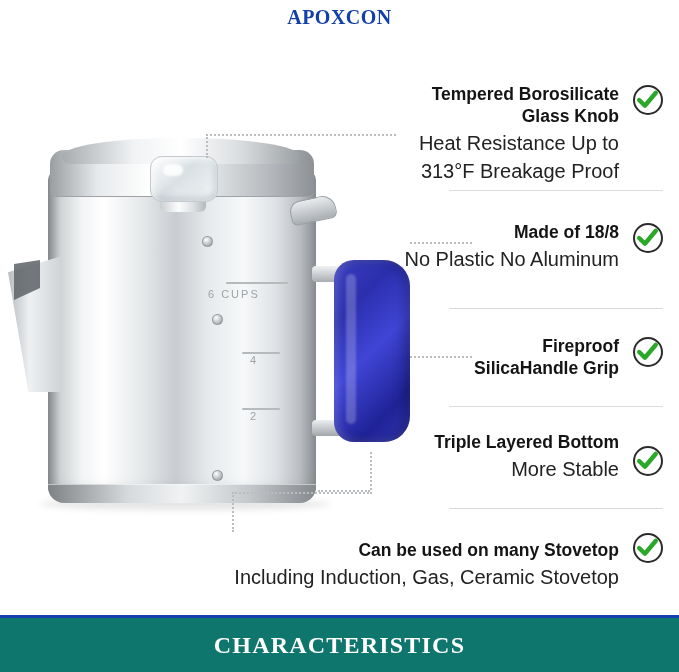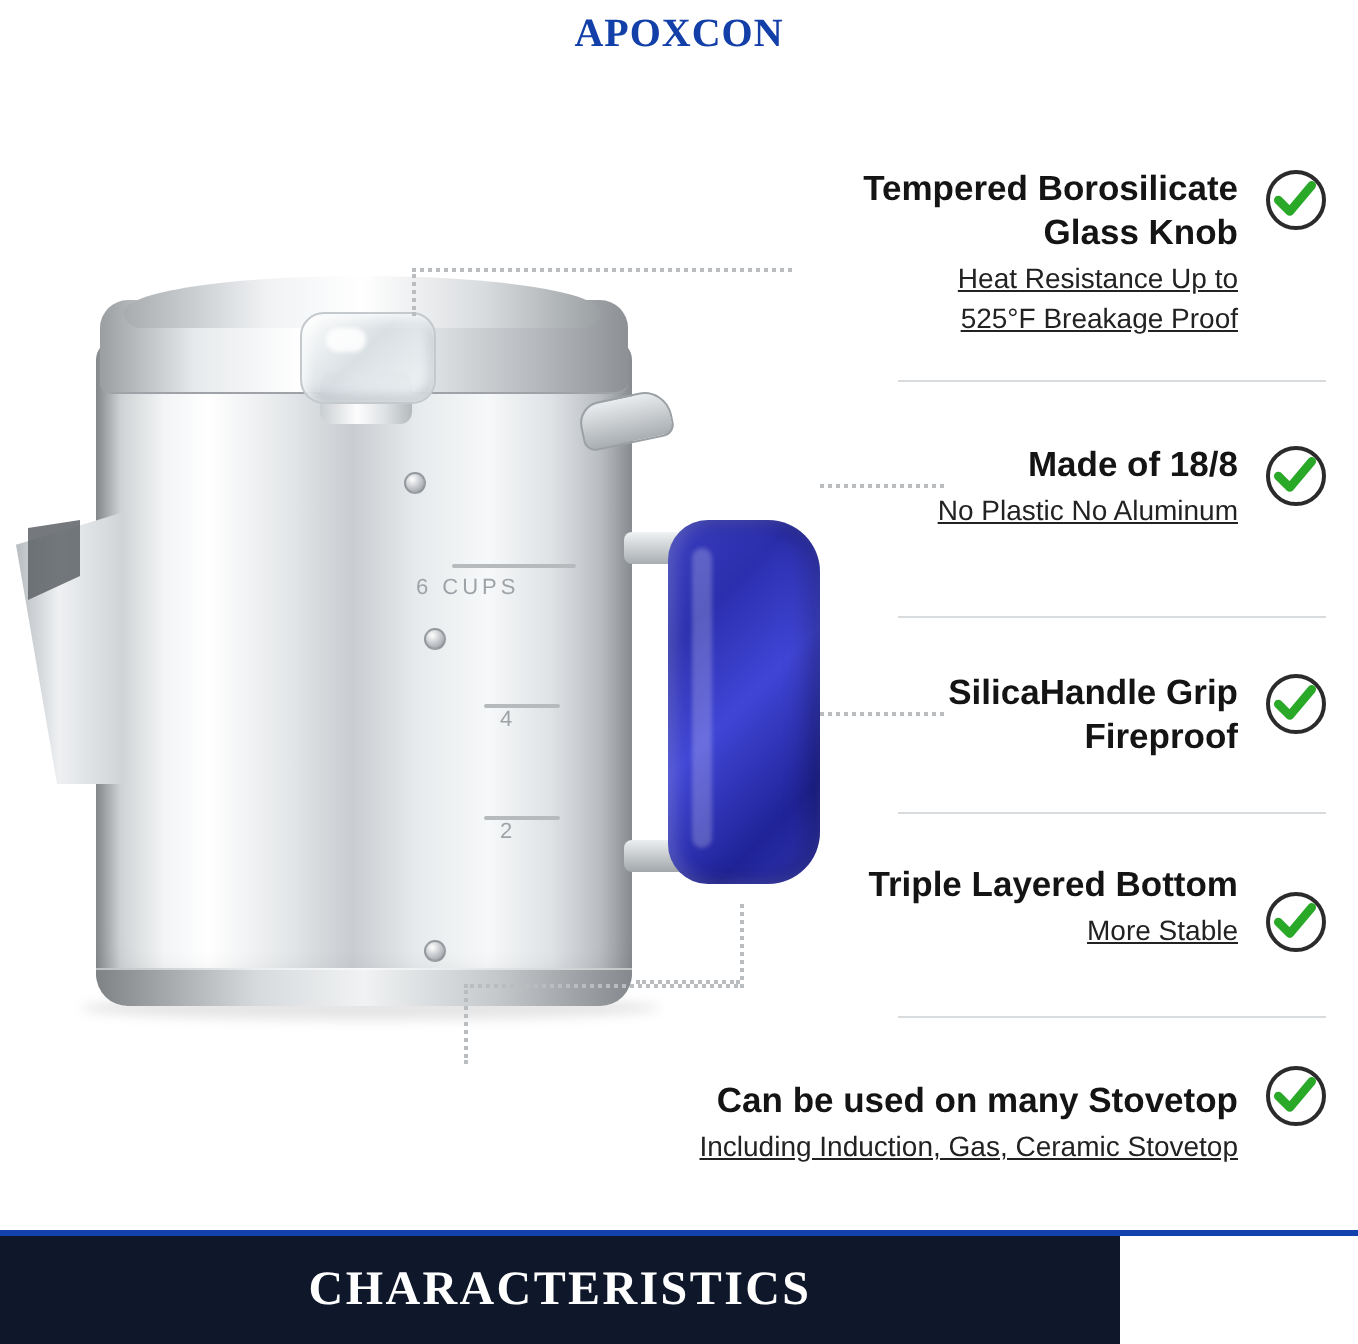--- a/index.html
+++ b/index.html
@@ -34,23 +34,23 @@
     letter-spacing: 0.5px;
     color: #123fa8;
     font-family: "Liberation Serif", serif;
   }
 
   
   .banner {
     position: absolute;
     left: 0;
     bottom: 0;
-    width: 560px;
+    width: 679px;
     height: 54px;
-    background: #0f172a;
+    background: #0f766e;
     display: flex;
     align-items: center;
     justify-content: center;
   }
   .banner-text {
     color: #ffffff;
     font-size: 24px;
     font-weight: bold;
     letter-spacing: 1.2px;
     font-family: "Liberation Serif", serif;
@@ -280,26 +280,25 @@
     text-align: right;
   }
   .feature .f-title {
     font-size: 17.5px;
     font-weight: bold;
     color: #141414;
     line-height: 1.25;
     font-family: "Liberation Sans", sans-serif;
   }
   .feature .f-sub {
-    font-size: 14px;
+    font-size: 20px;
     color: #222222;
     line-height: 1.3;
     margin-top: 2px;
     font-family: "Liberation Sans", sans-serif;
-    text-decoration: underline;
   }
 
   .check {
     position: absolute;
     width: 30px;
     height: 30px;
     border-radius: 50%;
     border: 2.5px solid #2b2b2b;
     box-sizing: border-box;
   }
@@ -359,21 +358,21 @@
   <div class="leader" style="left:410px; top:356px; width:62px;"></div>
   <div class="leader" style="left:318px; top:490px; width:52px;"></div>
   <div class="leader-v" style="left:370px; top:452px; height:38px;"></div>
   <div class="leader" style="left:232px; top:492px; width:140px;"></div>
   <div class="leader-v" style="left:232px; top:492px; height:40px;"></div>
 
   <div class="feature" style="right:60px; top:84px; width:330px;">
     <div class="f-title">Tempered Borosilicate</div>
     <div class="f-title">Glass Knob</div>
     <div class="f-sub">Heat Resistance Up to</div>
-    <div class="f-sub">525°F Breakage Proof</div>
+    <div class="f-sub">313°F Breakage Proof</div>
   </div>
   <div class="check" style="right:16px; top:85px;">
     <svg width="25" height="25" viewBox="0 0 24 24">
         <path d="M4 12.5 L9.5 18 L20 5.5" fill="none" stroke="#2aa828" stroke-width="4.2" stroke-linecap="round" stroke-linejoin="round"></path>
       </svg>
   </div>
 
   <div class="hairline" style="right:16px; top:190px; width:214px;"></div>
 
   <div class="feature" style="right:60px; top:222px; width:330px;">
@@ -382,22 +381,22 @@
   </div>
   <div class="check" style="right:16px; top:223px;">
     <svg width="25" height="25" viewBox="0 0 24 24">
         <path d="M4 12.5 L9.5 18 L20 5.5" fill="none" stroke="#2aa828" stroke-width="4.2" stroke-linecap="round" stroke-linejoin="round"></path>
       </svg>
   </div>
 
   <div class="hairline" style="right:16px; top:308px; width:214px;"></div>
 
   <div class="feature" style="right:60px; top:336px; width:330px;">
+    <div class="f-title">Fireproof</div>
     <div class="f-title">SilicaHandle Grip</div>
-    <div class="f-title">Fireproof</div>
   </div>
   <div class="check" style="right:16px; top:337px;">
     <svg width="25" height="25" viewBox="0 0 24 24">
         <path d="M4 12.5 L9.5 18 L20 5.5" fill="none" stroke="#2aa828" stroke-width="4.2" stroke-linecap="round" stroke-linejoin="round"></path>
       </svg>
   </div>
 
   <div class="hairline" style="right:16px; top:406px; width:214px;"></div>
 
   <div class="feature" style="right:60px; top:432px; width:330px;">

